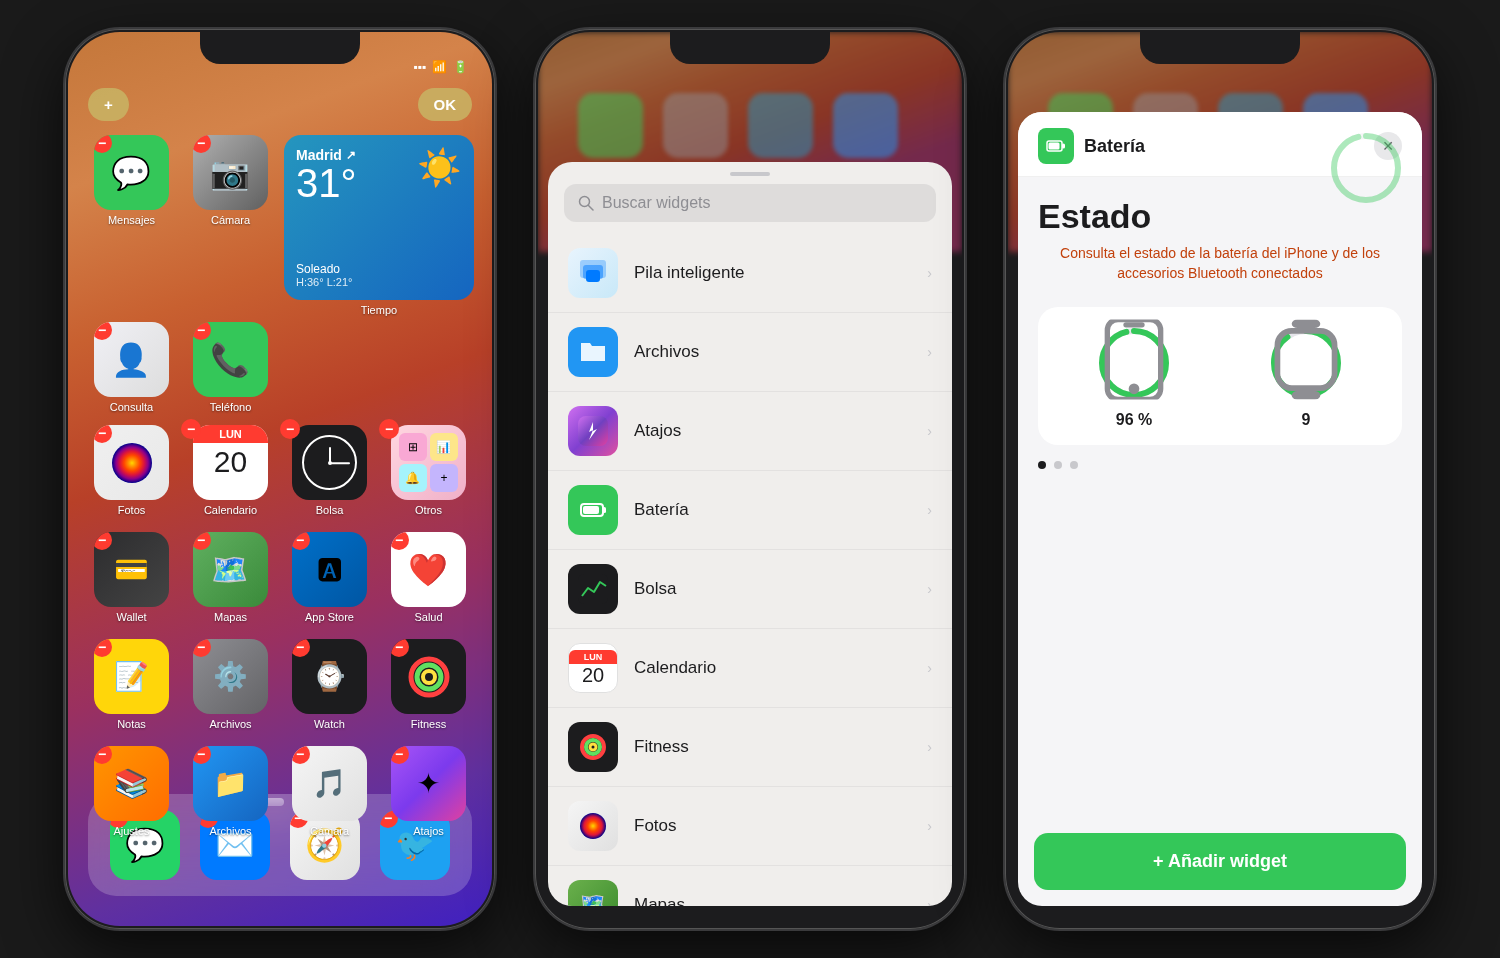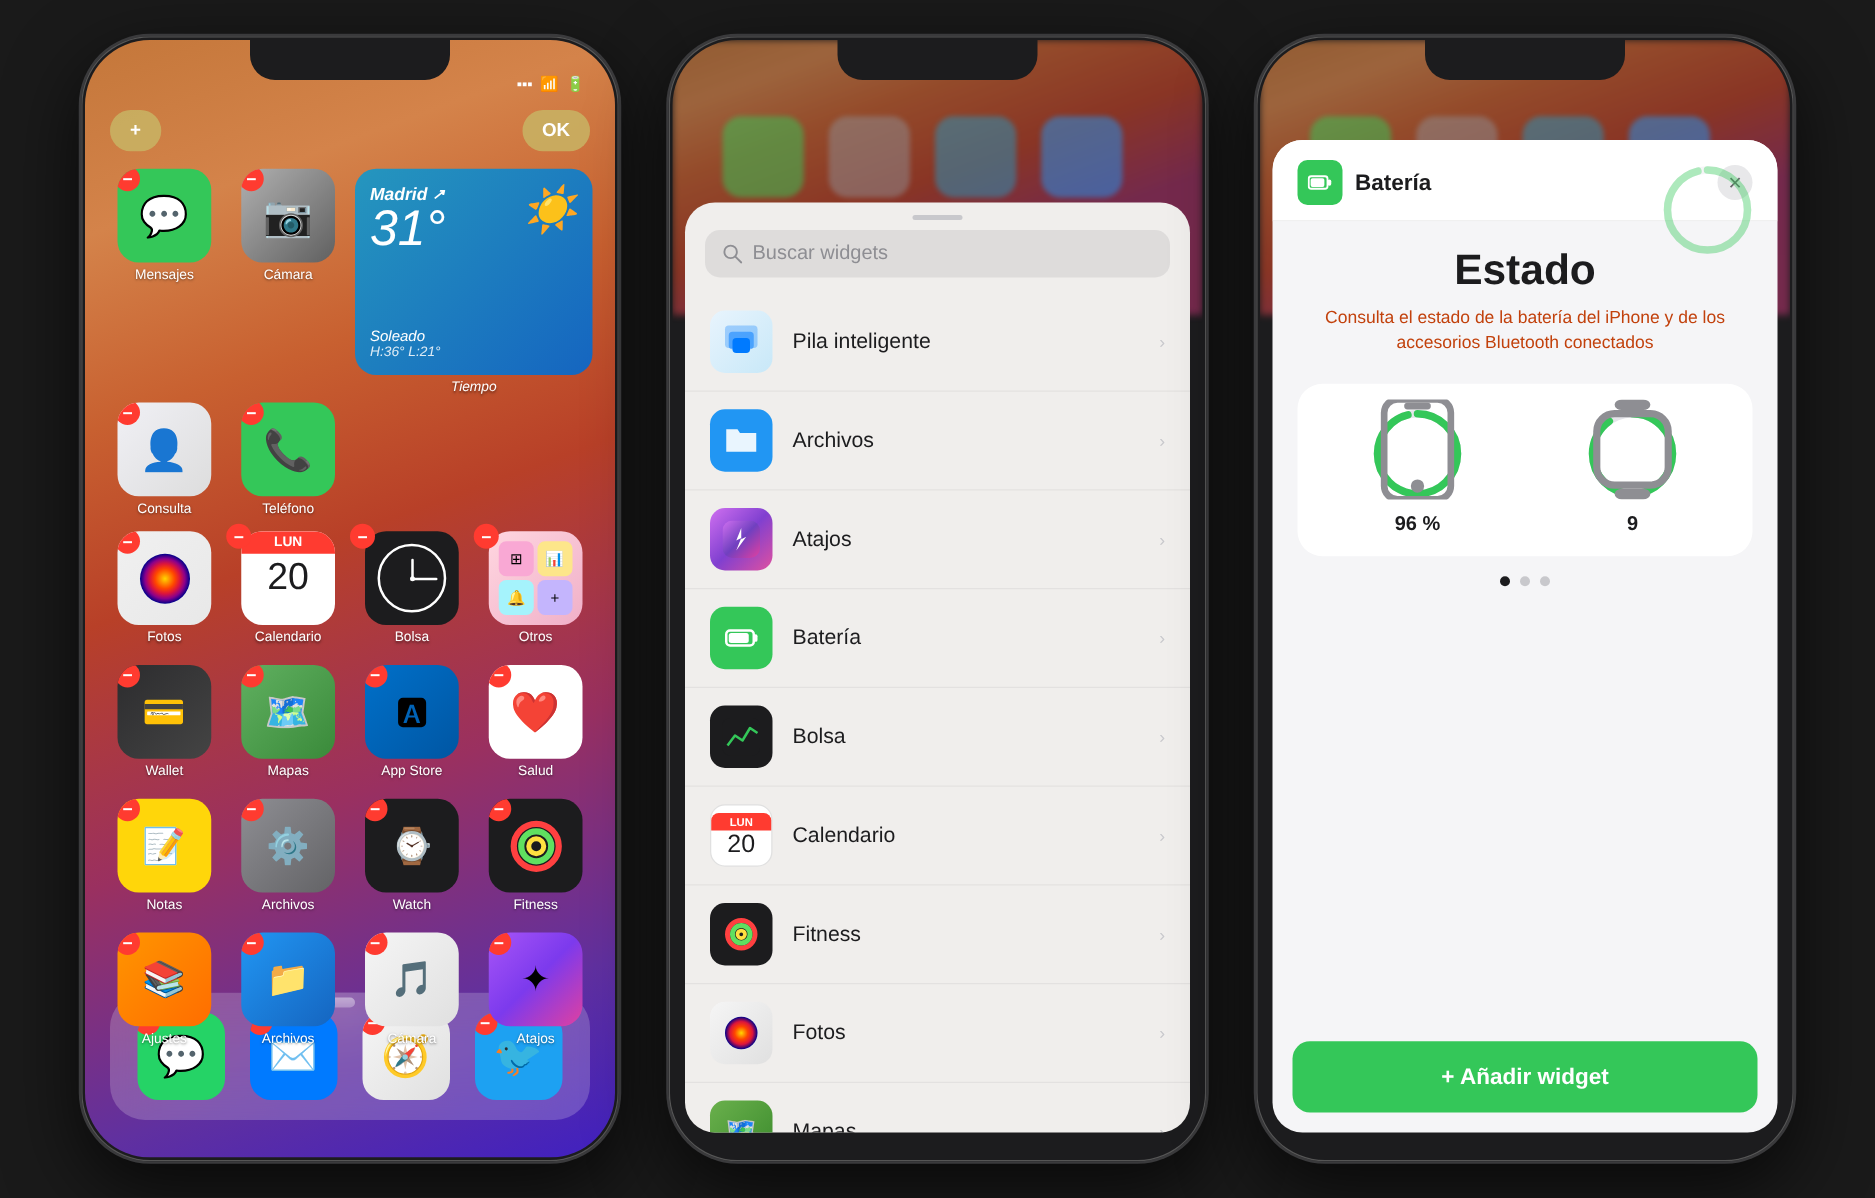--- a/index.html
+++ b/index.html
@@ -489,21 +489,21 @@
       justify-content: center;
       color: #636366;
       font-size: 14px;
       cursor: pointer;
     }
 
     .battery-content {
       flex: 1;
       display: flex;
       flex-direction: column;
-      align-items: center;
+      align-items: flex-start;
       padding: 20px;
       overflow: hidden;
     }
 
     .battery-estado-title {
       font-size: 34px;
       font-weight: 700;
       color: #1c1c1e;
       margin-bottom: 8px;
     }
@@ -658,21 +658,21 @@
           </div>
 
           <div class="app-item">
             <div class="app-icon app-camera" style="background:linear-gradient(135deg,#b0b0b0,#606060);">
               <div class="delete-badge">−</div>
               <span style="font-size:32px;">📷</span>
             </div>
             <span class="app-label">Cámara</span>
           </div>
 
-          <div style="grid-column:span 2;grid-row:span 2;padding:4px 2px;font-style:italic;">
+          <div style="grid-column:span 2;grid-row:span 2;padding:4px 2px;">
             <div class="weather-widget" style="width:100%;height:165px;">
               <div style="display:flex;justify-content:space-between;align-items:flex-start;">
                 <div>
                   <div style="font-size:14px;font-weight:600;display:flex;align-items:center;gap:4px;">Madrid <span style="font-size:12px;">↗</span></div>
                   <div style="font-size:40px;font-weight:300;line-height:1;">31°</div>
                 </div>
                 <span style="font-size:36px;">☀️</span>
               </div>
               <div>
                 <div style="font-size:12px;">Soleado</div>

